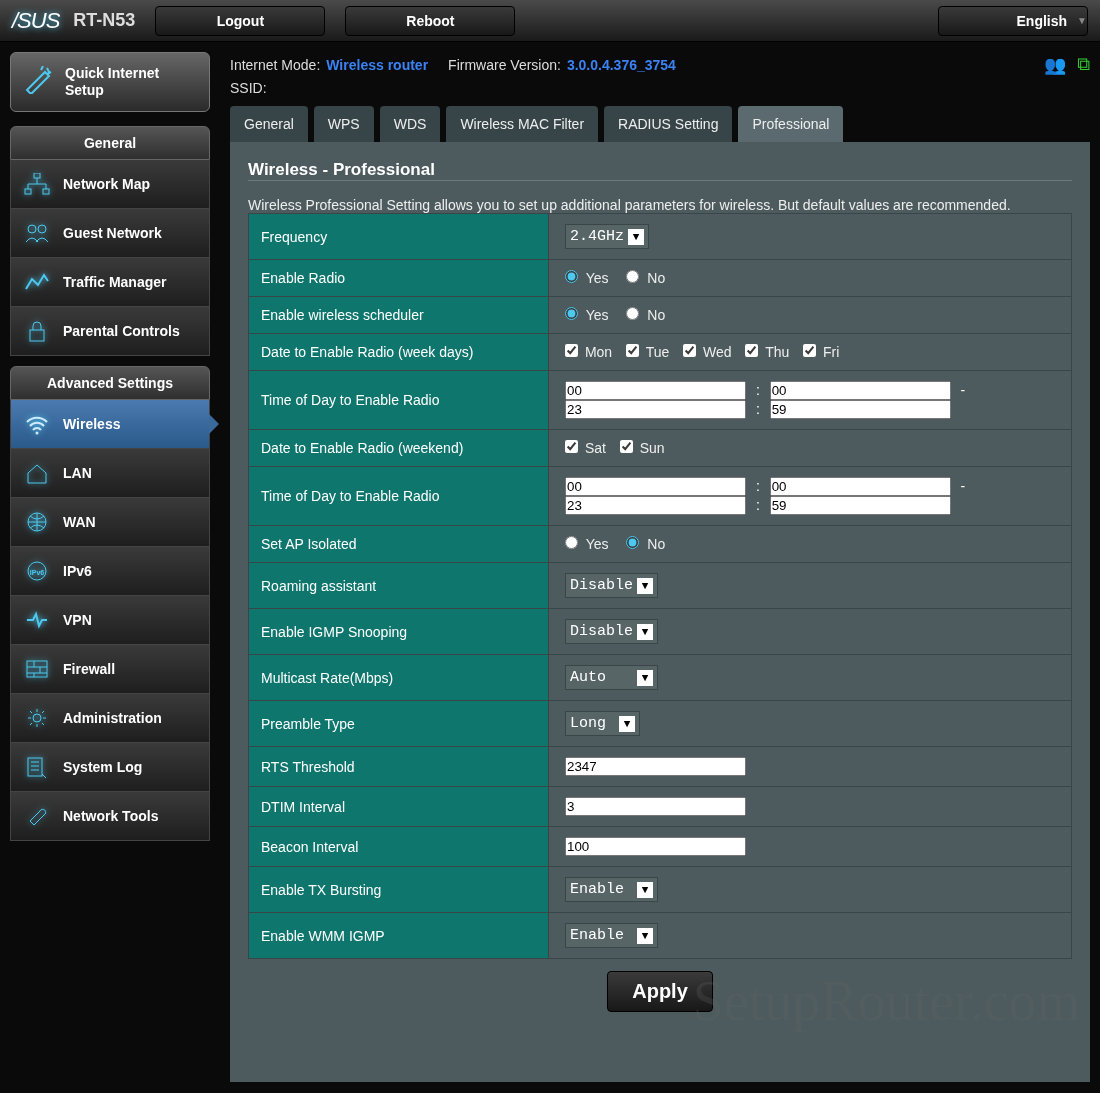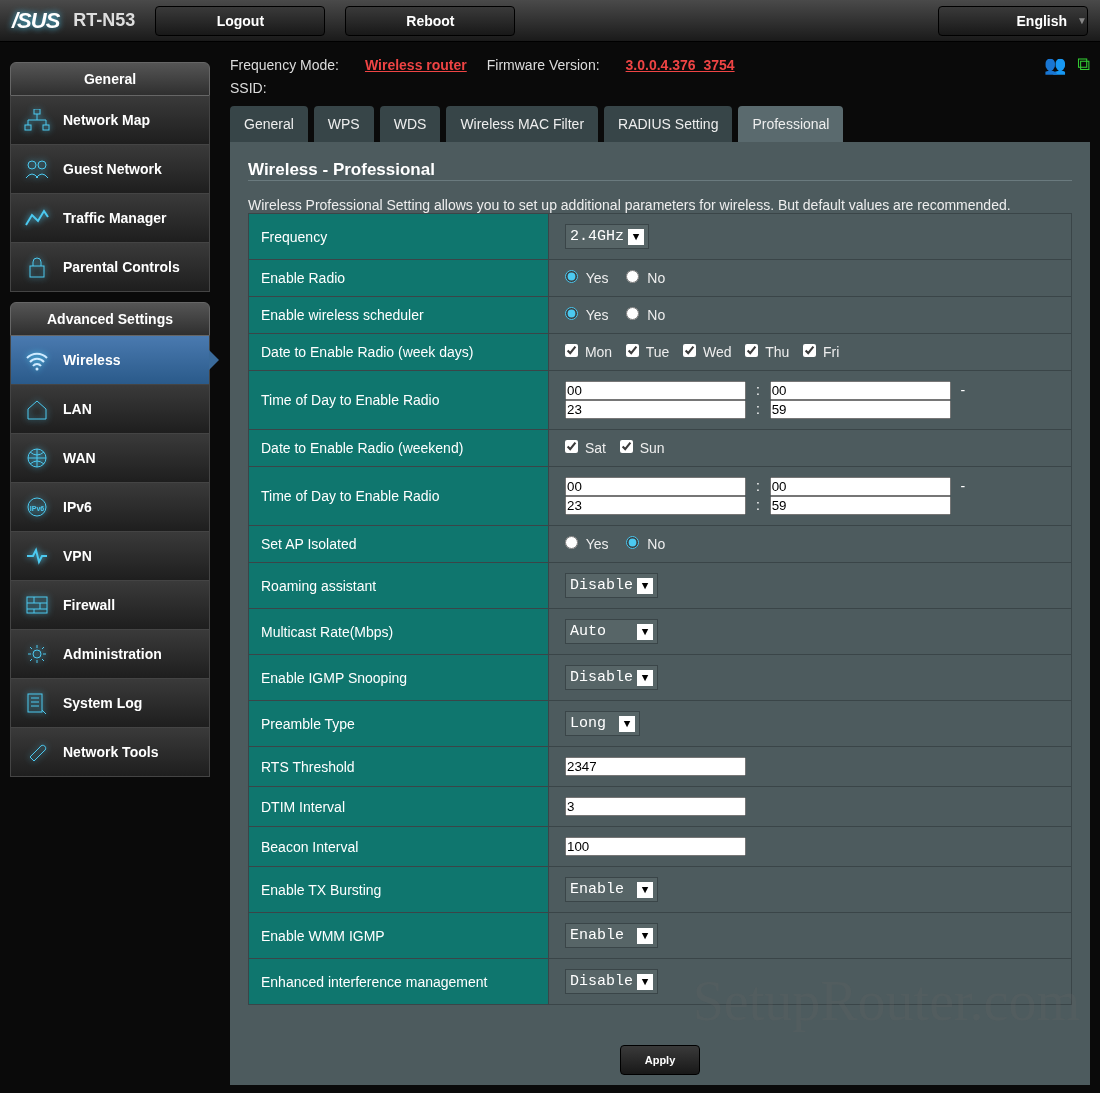--- a/index.html
+++ b/index.html
@@ -15,21 +15,21 @@
 .top-bar {
   display: flex;
   align-items: center;
   height: 42px;
   background: linear-gradient(180deg, #4a4a4a, #1a1a1a);
   border-bottom: 1px solid #000;
   padding: 0 12px;
 }
 .logo {
   color: #fff;
-  font-weight: bold;
+  font-weight: normal;
   font-size: 22px;
   font-style: italic;
   letter-spacing: -1px;
   text-shadow: 0 0 6px #4cc9f0;
 }
 .model {
   color: #ddd;
   font-weight: bold;
   font-size: 18px;
   margin-left: 14px;
@@ -110,21 +110,21 @@
   border-top: 10px solid transparent;
   border-bottom: 10px solid transparent;
 }
 .sidebar-icon { width: 28px; height: 24px; display: flex; align-items: center; justify-content: center; }
 .sidebar-icon svg { filter: drop-shadow(0 0 3px #4cc9f0); }
 .content {
   flex: 1;
   padding: 12px 10px;
 }
 .info-line { color: #ddd; font-size: 14px; margin-bottom: 4px; display: flex; align-items: center; gap: 6px; }
-.info-line .link { color: #ef4444; text-decoration: underline; font-weight: bold; margin-left: 20px; }
+.info-line .link { color: #3b82f6; font-weight: bold; }
 .info-icons { margin-left: auto; display: flex; gap: 10px; }
 .tabs {
   display: flex;
   margin-top: 10px;
 }
 .tab {
   background: #374548;
   padding: 10px 14px;
   font-size: 14px;
   color: #eee;
@@ -178,22 +178,21 @@
 .time-sep { margin: 0 6px; }
 .apply-wrap { text-align: center; margin-top: 12px; }
 .apply-btn {
   background: linear-gradient(180deg, #3a3a3a, #181818);
   border: 1px solid #000;
   color: #fff;
   font-weight: bold;
   padding: 8px 24px;
   border-radius: 4px;
   cursor: pointer;
-  font-size: 11px;
-  margin-top: 28px;
+  font-size: 20px;
 }
 .watermark {
   position: absolute;
   bottom: 60px;
   right: 20px;
   font-size: 56px;
   color: rgba(100,100,100,0.25);
   font-family: Georgia, serif;
   pointer-events: none;
 }
@@ -207,20 +206,28 @@
   <div class="top-button">Logout</div>
   <div class="top-button">Reboot</div>
   <div class="top-button lang-button">
     <span>English</span>
     <span class="arrow">▼</span>
   </div>
 </div>
 
 <div class="main-wrap">
   <div class="sidebar">
+    <div class="qis-box">
+      <span class="icon">
+        <svg viewBox="0 0 32 28">
+            <path d="M4 24 L22 6 L26 10 L8 28 Z M24 2 l2 4 M28 6 l-4 2 M20 0 l-2 4" stroke="#4cc9f0" stroke-width="2" fill="none"></path>
+          </svg>
+      </span>
+      <div class="qis-text">Quick Internet Setup</div>
+    </div>
 
     <div class="sidebar-header">General</div>
     <div class="sidebar-item">
       <span class="sidebar-icon">
           <svg width="26" height="22" viewBox="0 0 26 22">
             <rect x="10" y="0" width="6" height="5" stroke="#4cc9f0" fill="none"></rect>
             <rect x="1" y="16" width="6" height="5" stroke="#4cc9f0" fill="none"></rect>
             <rect x="19" y="16" width="6" height="5" stroke="#4cc9f0" fill="none"></rect>
             <path d="M13 5 v6 M4 16 v-5 h18 v5" stroke="#4cc9f0" fill="none"></path>
           </svg>
@@ -331,21 +338,21 @@
           <svg width="26" height="22" viewBox="0 0 26 22">
             <path d="M6 16 l10-10 a3 3 0 1 1 4 4 l-10 10 z" stroke="#4cc9f0" fill="none"></path>
           </svg>
         </span>
       <span>Network Tools</span>
     </div>
   </div>
 
   <div class="content">
     <div class="info-line">
-      <span>Frequency Mode:</span>
+      <span>Internet Mode:</span>
       <span class="link">Wireless router</span>
       <span style="margin-left:14px">Firmware Version:</span>
       <span class="link">3.0.0.4.376_3754</span>
       <span class="info-icons">
         <span style="color:#888;font-size:18px">👥</span>
         <span style="color:#3c3;font-size:18px">⧉</span>
       </span>
     </div>
     <div class="info-line">
       <span>SSID:</span>
@@ -446,33 +453,33 @@
 
         <tr>
               <td class="label">Roaming assistant</td>
           <td class="value"><div class="sel-look">
                   <span>Disable</span>
                   <span class="arrow-box">▼</span>
                 </div></td>
             </tr>
 
         <tr>
-              <td class="label">Multicast Rate(Mbps)</td>
-          <td class="value"><div class="sel-look"><span>Auto</span>&nbsp;&nbsp;&nbsp;<span class="arrow-box">▼</span></div></td>
-            </tr>
-
-        <tr>
               <td class="label">Enable IGMP Snooping</td>
           <td class="value"><div class="sel-look">
                   <span>Disable</span>
                   <span class="arrow-box">▼</span>
                 </div></td>
             </tr>
 
         <tr>
+              <td class="label">Multicast Rate(Mbps)</td>
+          <td class="value"><div class="sel-look"><span>Auto</span>&nbsp;&nbsp;&nbsp;<span class="arrow-box">▼</span></div></td>
+            </tr>
+
+        <tr>
               <td class="label">Preamble Type</td>
           <td class="value"><div class="sel-look"><span>Long</span>&nbsp;<span class="arrow-box">▼</span></div></td>
             </tr>
 
         <tr>
               <td class="label">RTS Threshold</td>
           <td class="value"><input class="num wide" value="2347" style=""></td>
             </tr>
 
         <tr>
@@ -488,27 +495,20 @@
         <tr>
               <td class="label">Enable TX Bursting</td>
           <td class="value"><div class="sel-look"><span>Enable</span>&nbsp;<span class="arrow-box">▼</span></div></td>
             </tr>
 
         <tr>
               <td class="label">Enable WMM IGMP</td>
           <td class="value"><div class="sel-look"><span>Enable</span>&nbsp;<span class="arrow-box">▼</span></div></td>
             </tr>
 
-        <tr>
-              <td class="label">Enhanced interference management</td>
-          <td class="value"><div class="sel-look">
-                  <span>Disable</span>
-                  <span class="arrow-box">▼</span>
-                </div></td>
-            </tr>
       </tbody>
         </table>
 
       <div class="apply-wrap">
         <button class="apply-btn">Apply</button>
       </div>
     </div>
   </div>
 </div>
 

